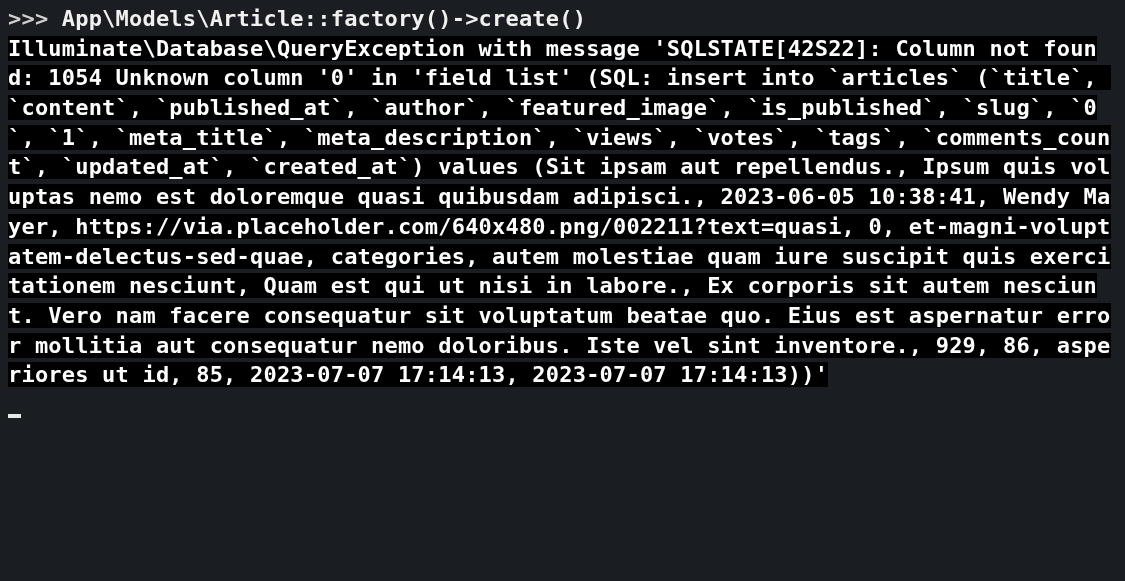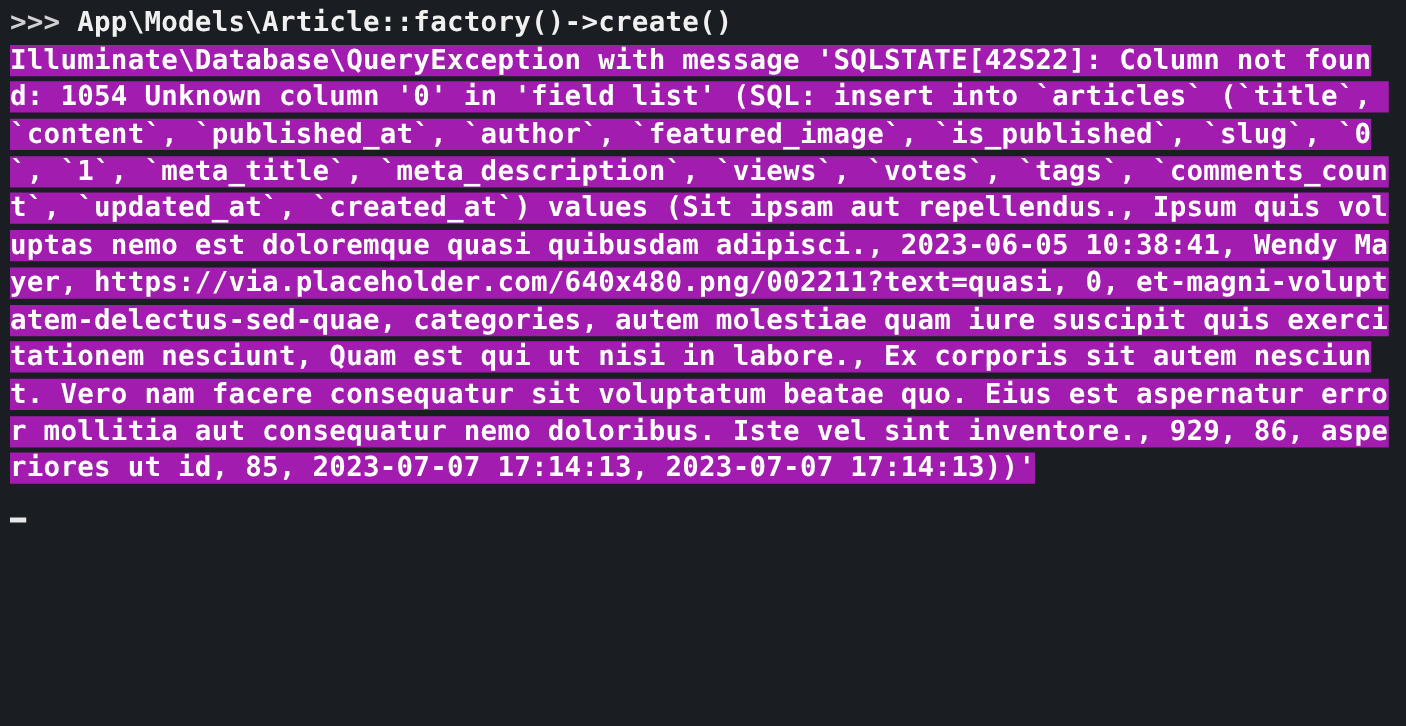--- a/index.html
+++ b/index.html
@@ -24,21 +24,21 @@
       white-space: pre-wrap;
       word-break: break-all;
     }
     .prompt-symbol {
       color: #d0d0d0;
     }
     .command {
       color: #f0f0f0;
     }
     .error-block {
-      background: #a21caf;
+      background: #000000;
       color: #ffffff;
       white-space: pre-wrap;
       word-break: break-all;
       display: inline;
       padding: 0;
     }
     .cursor {
       display: inline-block;
       width: 13px;
       height: 4px;

